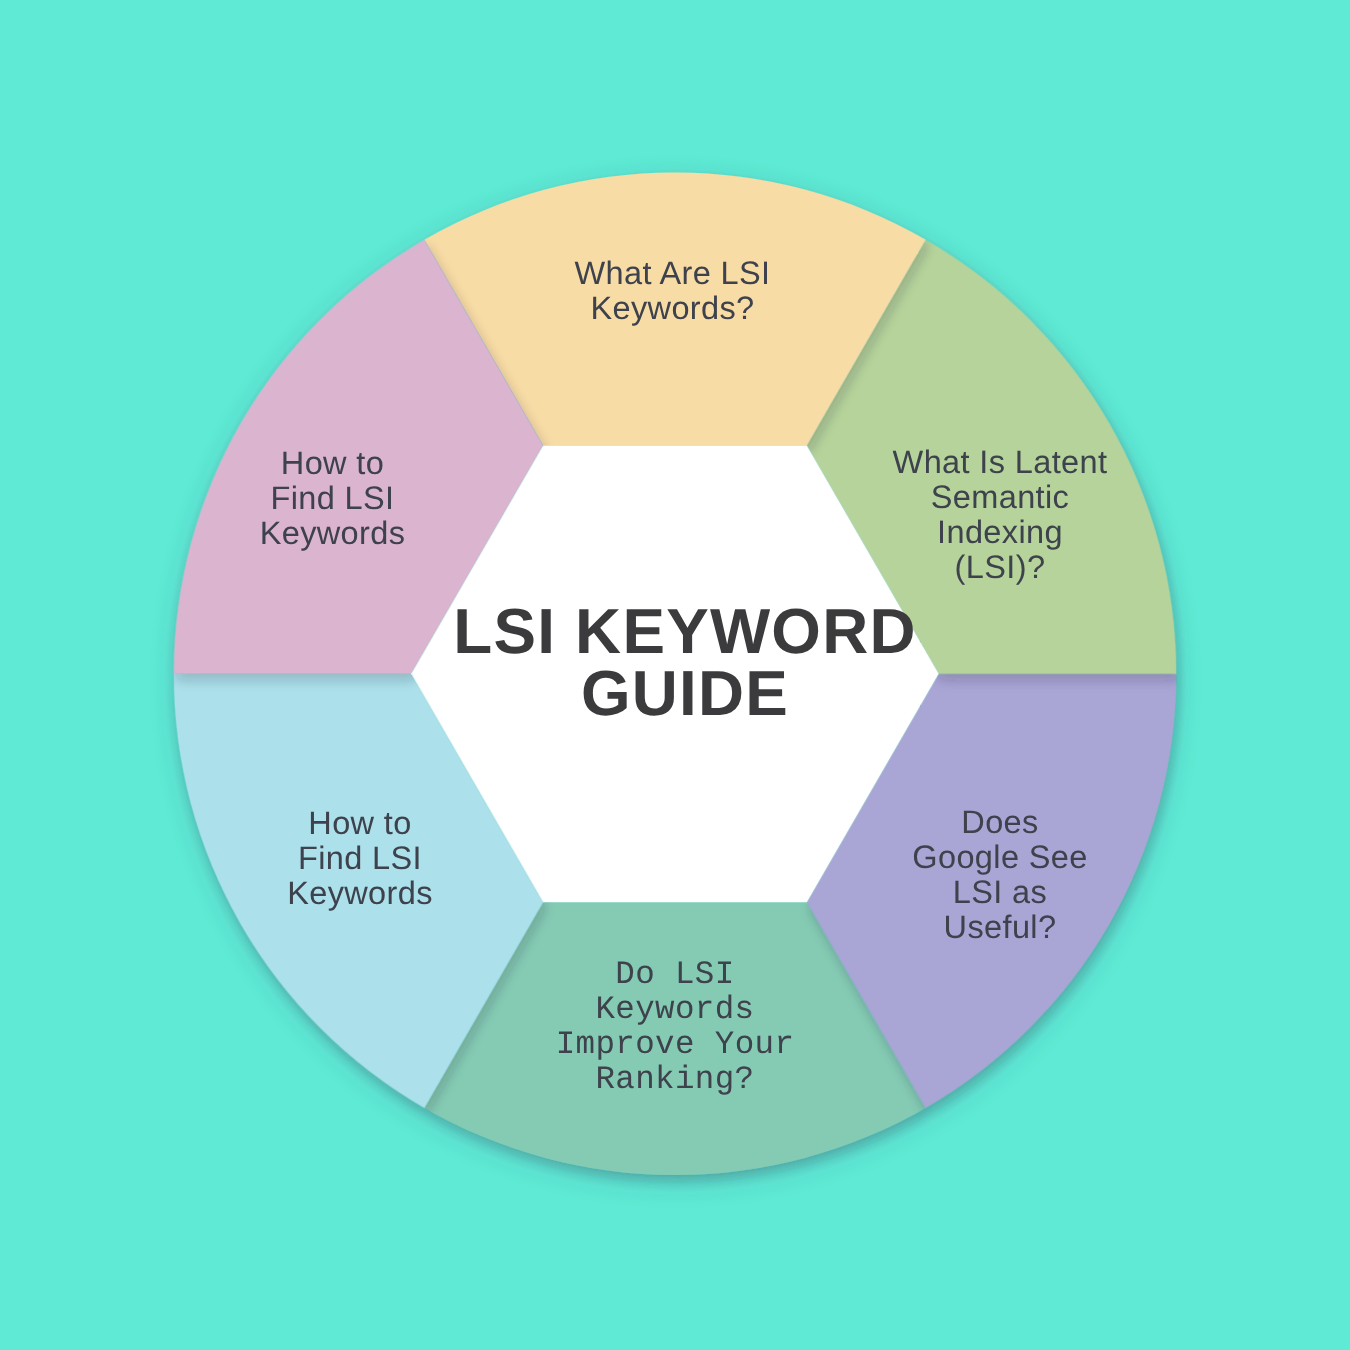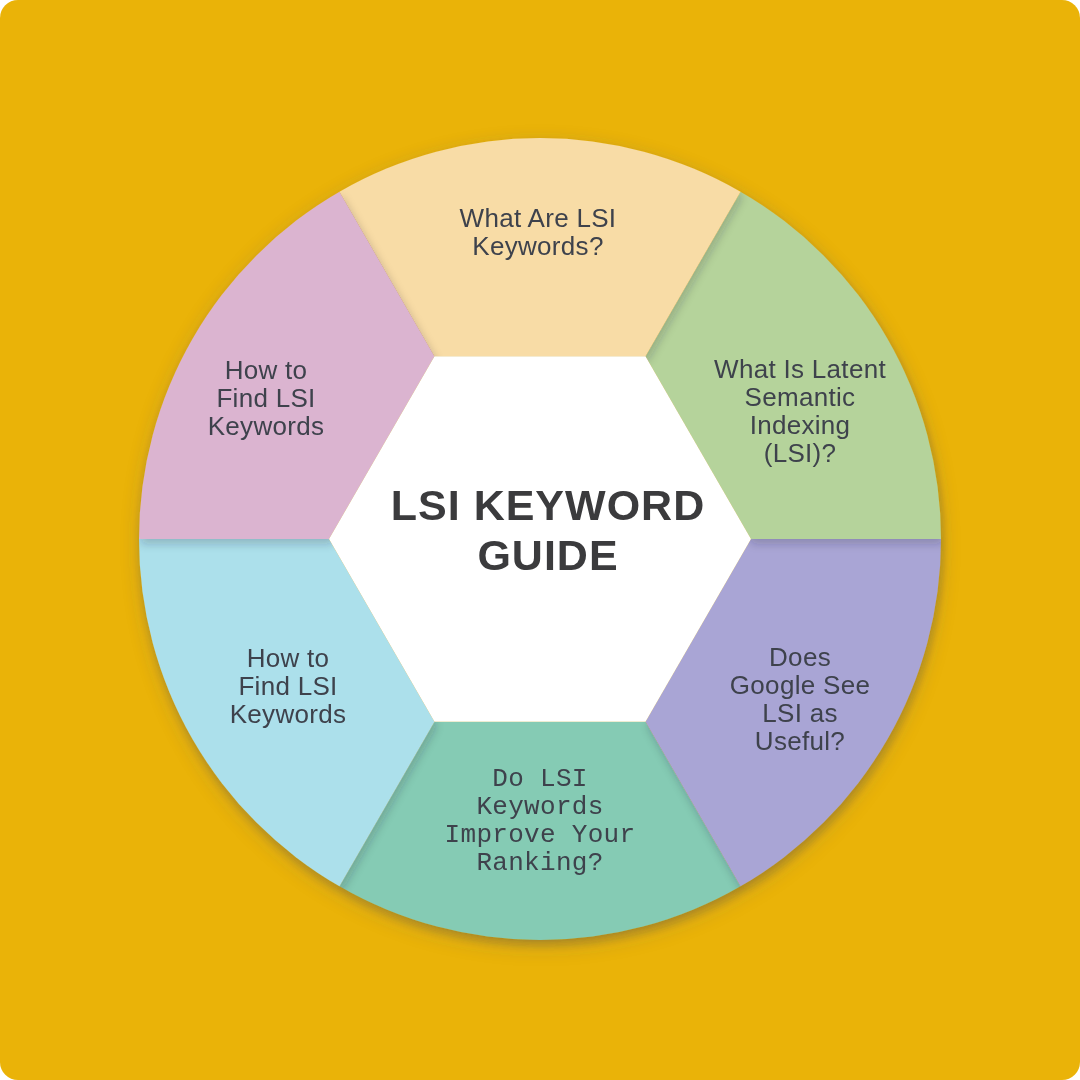--- a/index.html
+++ b/index.html
@@ -25,31 +25,31 @@
   .lbl-top-right    { left: 800px; top: 411px; }
   .lbl-bottom-right { left: 800px; top: 699px; }
   .lbl-bottom       { left: 540px; top: 821px; font-family: Liberation Mono, monospace; }
   .lbl-bottom-left  { left: 288px; top: 686px; }
   .lbl-top-left     { left: 266px; top: 398px; }
   .center-title {
     position: absolute;
     left: 548px; top: 530px;
     transform: translate(-50%, -50%);
     text-align: center;
-    font-size: 43px;
+    font-size: 51px;
     line-height: 50px;
     font-weight: 700;
     letter-spacing: 1px;
     white-space: nowrap;
   }
 </style>
 </head>
 <body>
 
-<div class="canvas" style="background-color: #eab308; border-radius: 18px;">
+<div class="canvas" style="background-color: #5eead4;">
 
   <svg width="1080" height="1080" viewBox="0 0 1080 1080">
     <defs>
       <filter id="petal" x="-25%" y="-25%" width="150%" height="150%">
         <feDropShadow dx="2" dy="5" stdDeviation="4.5" flood-color="#2a2a3a" flood-opacity="0.22"></feDropShadow>
       </filter>
       <filter id="disc" x="-10%" y="-10%" width="120%" height="120%">
         <feDropShadow dx="0" dy="5" stdDeviation="9" flood-color="#44507a" flood-opacity="0.22"></feDropShadow>
       </filter>
     </defs>

